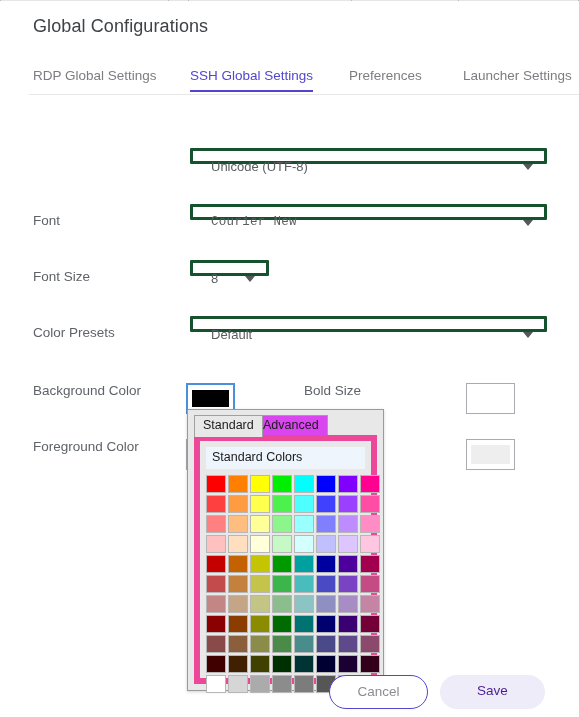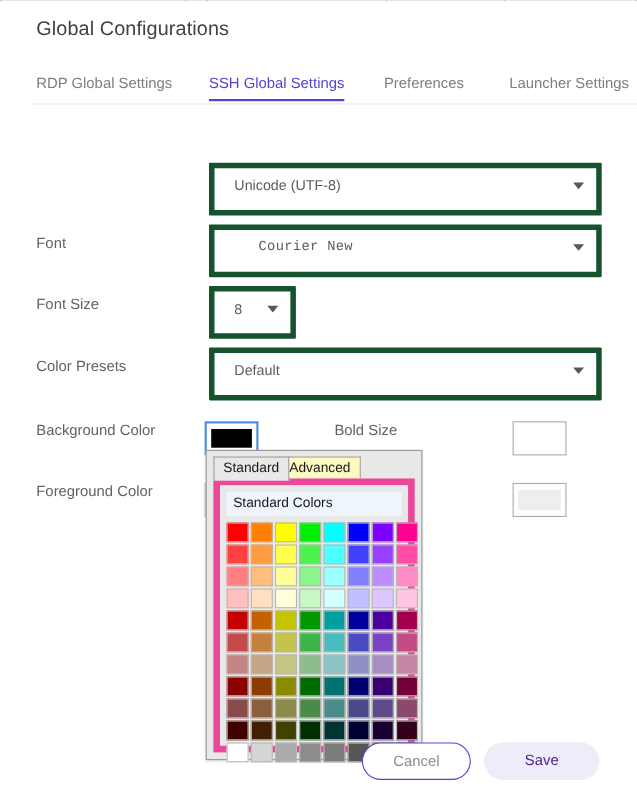--- a/index.html
+++ b/index.html
@@ -90,39 +90,38 @@
     position: absolute;
     left: 33px;
     top: 9px;
     font-size: 13.5px;
     color: #5f6368;
     white-space: nowrap;
   }
   .select {
     position: absolute;
     box-sizing: border-box;
-    border: 5px solid #14532d;
+    border: 3px solid #14532d;
     background: #ffffff;
-    height: 48px;
+    height: 16px;
     border-radius: 1px;
     cursor: pointer;
   }
   .select .value {
     position: absolute;
     left: 18px;
     top: 8px;
     font-size: 13px;
     color: #5a5d61;
     white-space: nowrap;
   }
   .select.mono .value {
     font-family: "Liberation Mono", "DejaVu Sans Mono", monospace;
     font-size: 12.5px;
     letter-spacing: 0.3px;
-    margin-left: 22px;
   }
   .caret {
     position: absolute;
     right: 11px;
     top: 13px;
     width: 0; height: 0;
     border-left: 5px solid transparent;
     border-right: 5px solid transparent;
     border-top: 6px solid #55585c;
   }
@@ -173,21 +172,21 @@
     border: 1px solid #a0a0a0;
     border-bottom: none;
     cursor: pointer;
   }
   .ptab.active {
     background: #e8e8e8;
     z-index: 3;
     height: 22px;
   }
   .ptab.inactive {
-    background: #fef9c3;
+    background: #d946ef;
   }
   .picker-body {
     position: absolute;
     left: 6px;
     top: 25px;
     right: 6px;
     bottom: 6px;
     box-sizing: border-box;
     border: 6px solid #ec4899;
     background: #e8e8e8;

